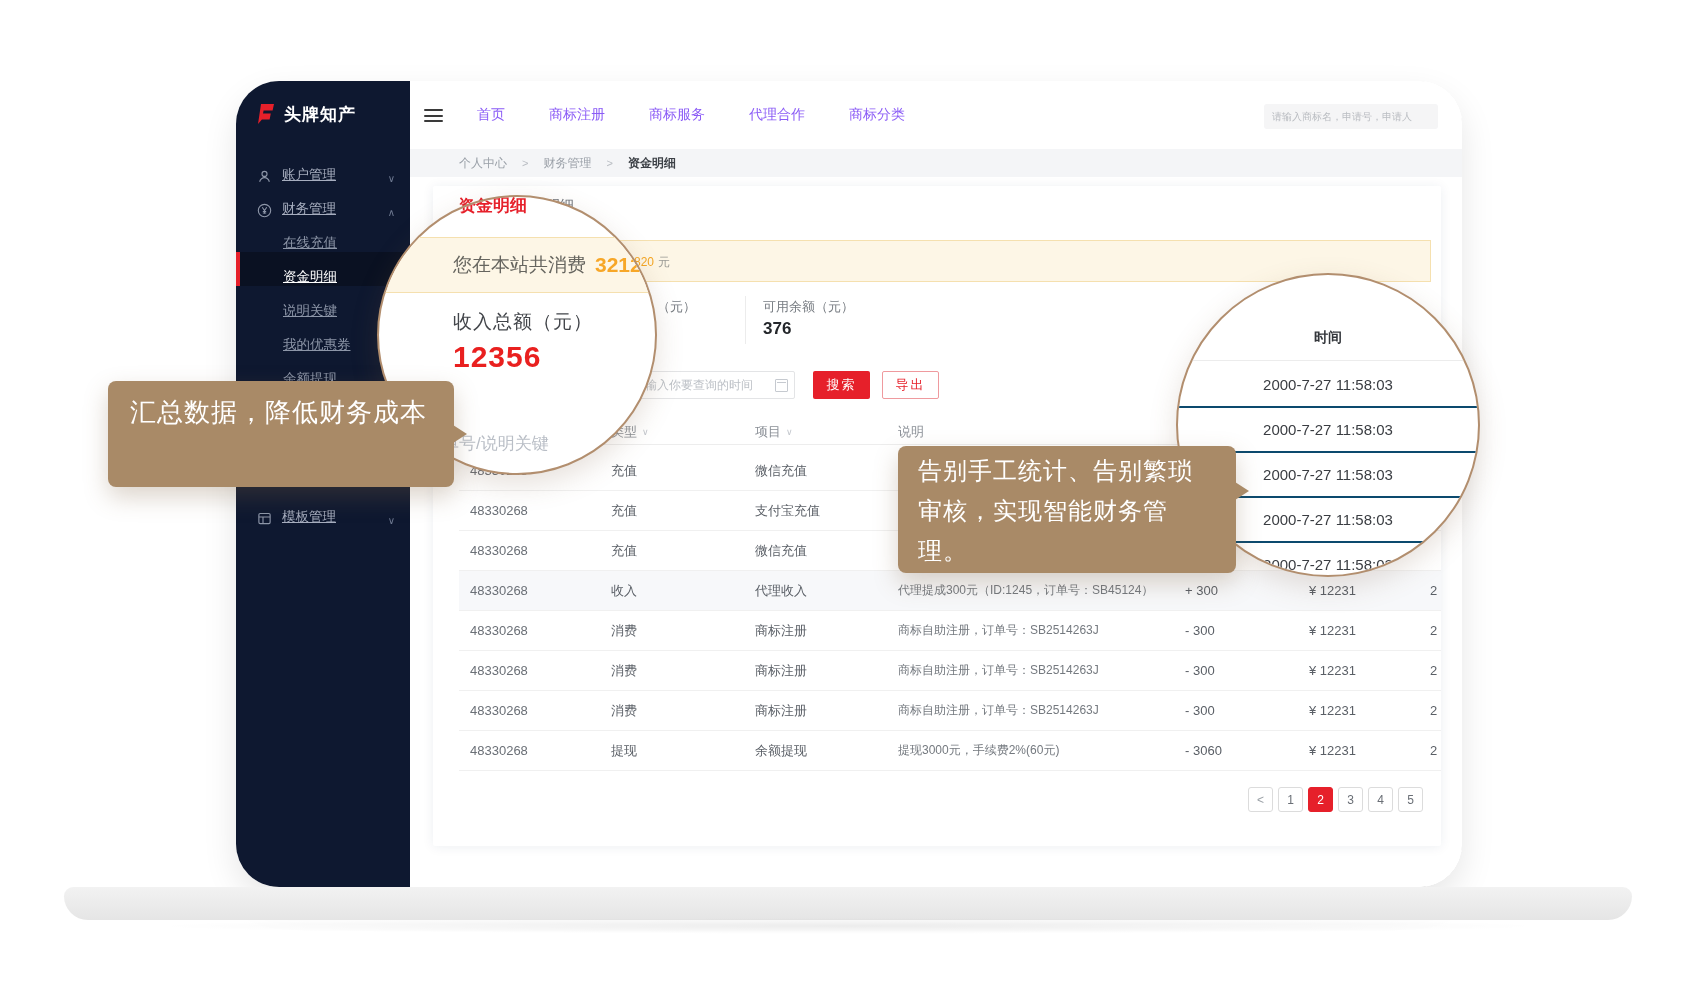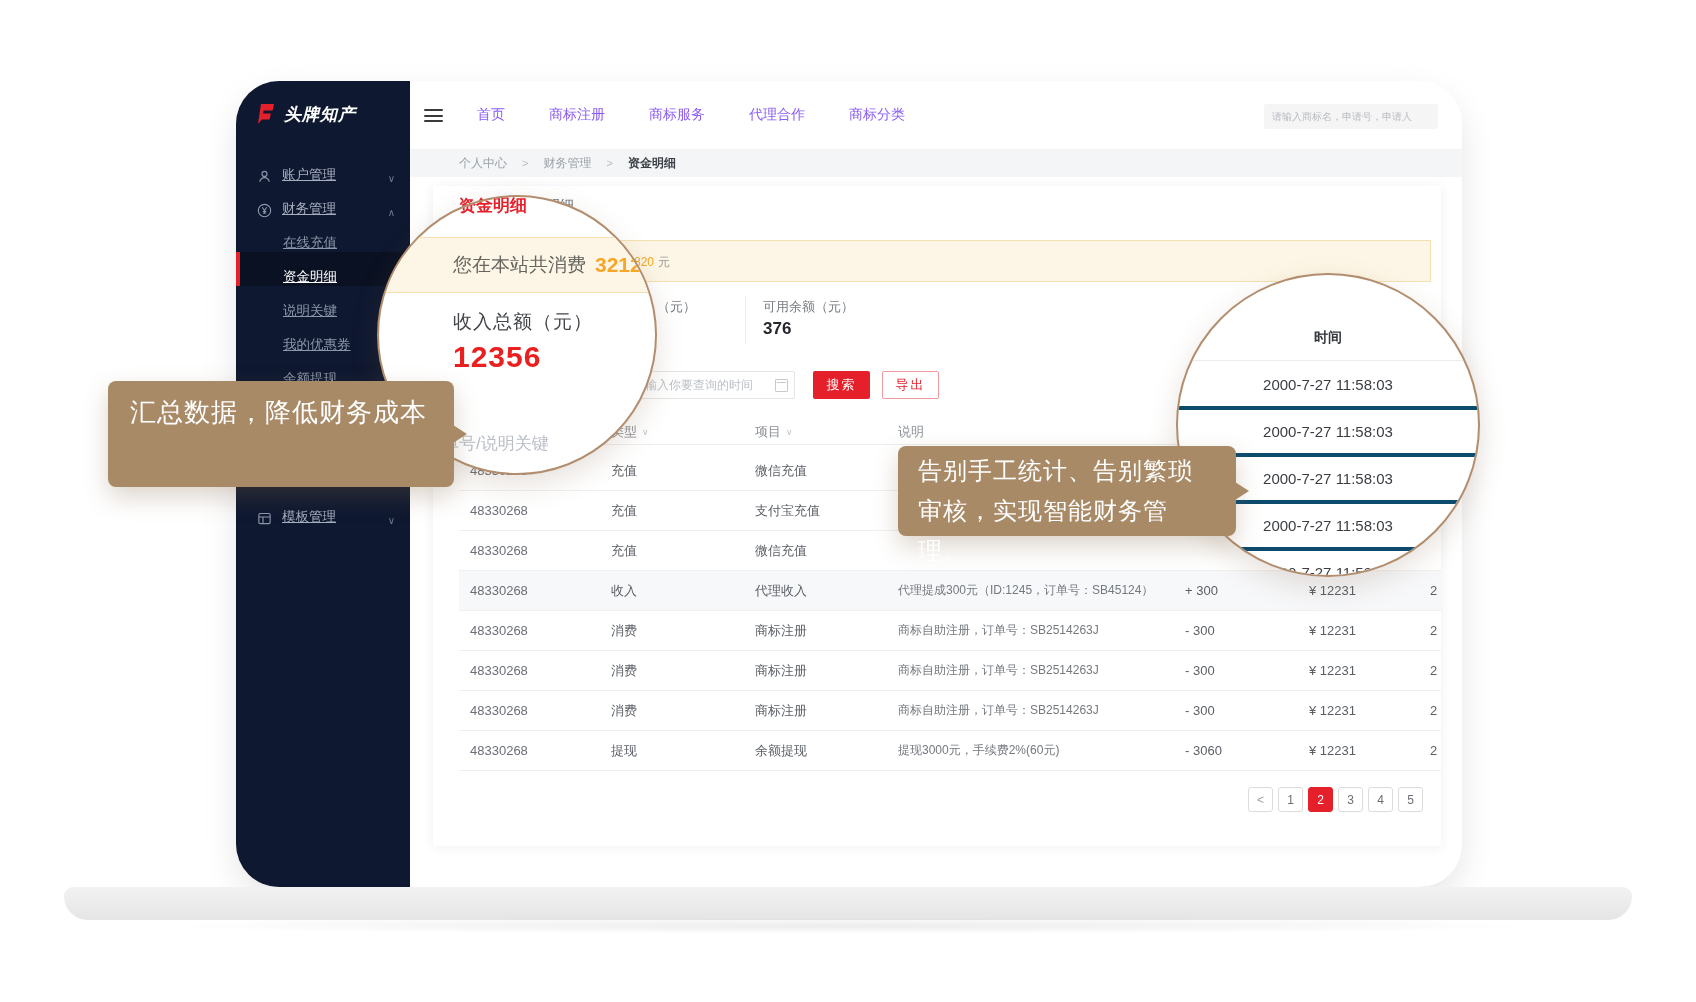--- a/index.html
+++ b/index.html
@@ -11,21 +11,21 @@
           border-radius:46px;box-shadow:0 14px 34px rgba(0,0,0,.10);}
   .app{position:absolute;inset:0;border-radius:43px;overflow:hidden;background:#fff;}
   .base{position:absolute;left:64px;top:887px;width:1568px;height:33px;
         background:linear-gradient(180deg,#f2f2f2,#e5e5e5);border-radius:10px 10px 26px 26px;}
   .base::after{content:"";position:absolute;left:80px;right:80px;bottom:-14px;height:16px;
         background:radial-gradient(ellipse at center,rgba(0,0,0,.07),transparent 70%);}
 
   
   .sidebar{position:absolute;left:0;top:0;width:174px;height:100%;background:#0e1830;}
   .logo{position:absolute;left:17px;top:21px;display:flex;align-items:center;gap:7px;}
-  .logo-text{color:#fff;font-weight:bold;font-style:italic;font-size:17px;letter-spacing:1px;}
+  .logo-text{color:#fff;font-weight:bold;font-size:17px;letter-spacing:1px;}
   .menu{position:absolute;left:0;right:0;top:69px;}
   .menu-item{position:relative;height:34px;display:flex;align-items:flex-end;padding-left:21px;
              color:#a7aebf;font-size:13.5px;cursor:pointer;text-decoration:underline;}
   .menu-item.child{padding-left:47px;color:#8d96a8;}
   .menu-item.active{background:#0a1122;color:#fff;}
   .menu-item.active::before{content:"";position:absolute;left:0;top:0;bottom:0;width:4px;background:#e6202a;}
   .menu-item.gap{margin-top:104px;}
   .mi-icon{width:15px;height:15px;margin-right:10px;color:#8d96a8;display:inline-flex;}
   .mi-chevron{position:absolute;right:15px;font-size:10px;color:#6f7a92;}
 
@@ -102,30 +102,30 @@
   .ml-band-prefix{font-size:19px;color:#66655f;}
   .ml-band-amt{font-size:21px;color:#f7a728;font-weight:bold;margin-left:9px;}
   .ml-income-label{position:absolute;left:74px;top:112px;font-size:19px;color:#43464b;letter-spacing:1px;}
   .ml-income-value{position:absolute;left:74px;top:143px;font-size:30px;font-weight:bold;color:#e9201f;letter-spacing:1px;}
   .ml-input-frag{position:absolute;left:46px;top:235px;font-size:17px;color:#b9bec6;}
 
   .mag-right{left:1176px;top:273px;width:300px;height:300px;}
   .mr-header{position:absolute;left:0;right:0;top:54px;text-align:center;font-size:14px;color:#33363b;
              font-weight:bold;padding-bottom:13px;border-bottom:1px solid #ececec;}
   .mr-rows{position:absolute;left:0;right:0;top:88px;}
-  .mag-time-row{height:43px;line-height:43px;text-align:center;font-size:15px;color:#3a3d42;border-bottom:4px solid #0c4a6e;}
+  .mag-time-row{height:43px;line-height:43px;text-align:center;font-size:15px;color:#3a3d42;border-bottom:2px solid #0c4a6e;}
 
   
   .callout{position:absolute;background:#a98a67;border-radius:8px;color:#fff;
            box-shadow:0 10px 24px rgba(130,100,70,.28);box-sizing:border-box;}
   .callout::after{content:"";position:absolute;right:-13px;width:0;height:0;
            border-left:14px solid #a98a67;border-top:9px solid transparent;border-bottom:9px solid transparent;}
   .callout-left{left:108px;top:381px;width:346px;height:106px;padding:9px 0 0 22px;font-size:26px;line-height:44px;letter-spacing:1px;}
   .callout-left::after{top:44px;}
-  .callout-right{left:898px;top:446px;width:338px;height:90px;padding:5px 0 0 20px;font-size:24px;line-height:40px;letter-spacing:1px;}
+  .callout-right{left:898px;top:446px;width:338px;height:127px;padding:5px 0 0 20px;font-size:24px;line-height:40px;letter-spacing:1px;}
   .callout-right::after{top:36px;}
 </style>
 </head>
 <body>
 
 <div class="stage">
 
   <div class="screen">
     <div class="app">
 

